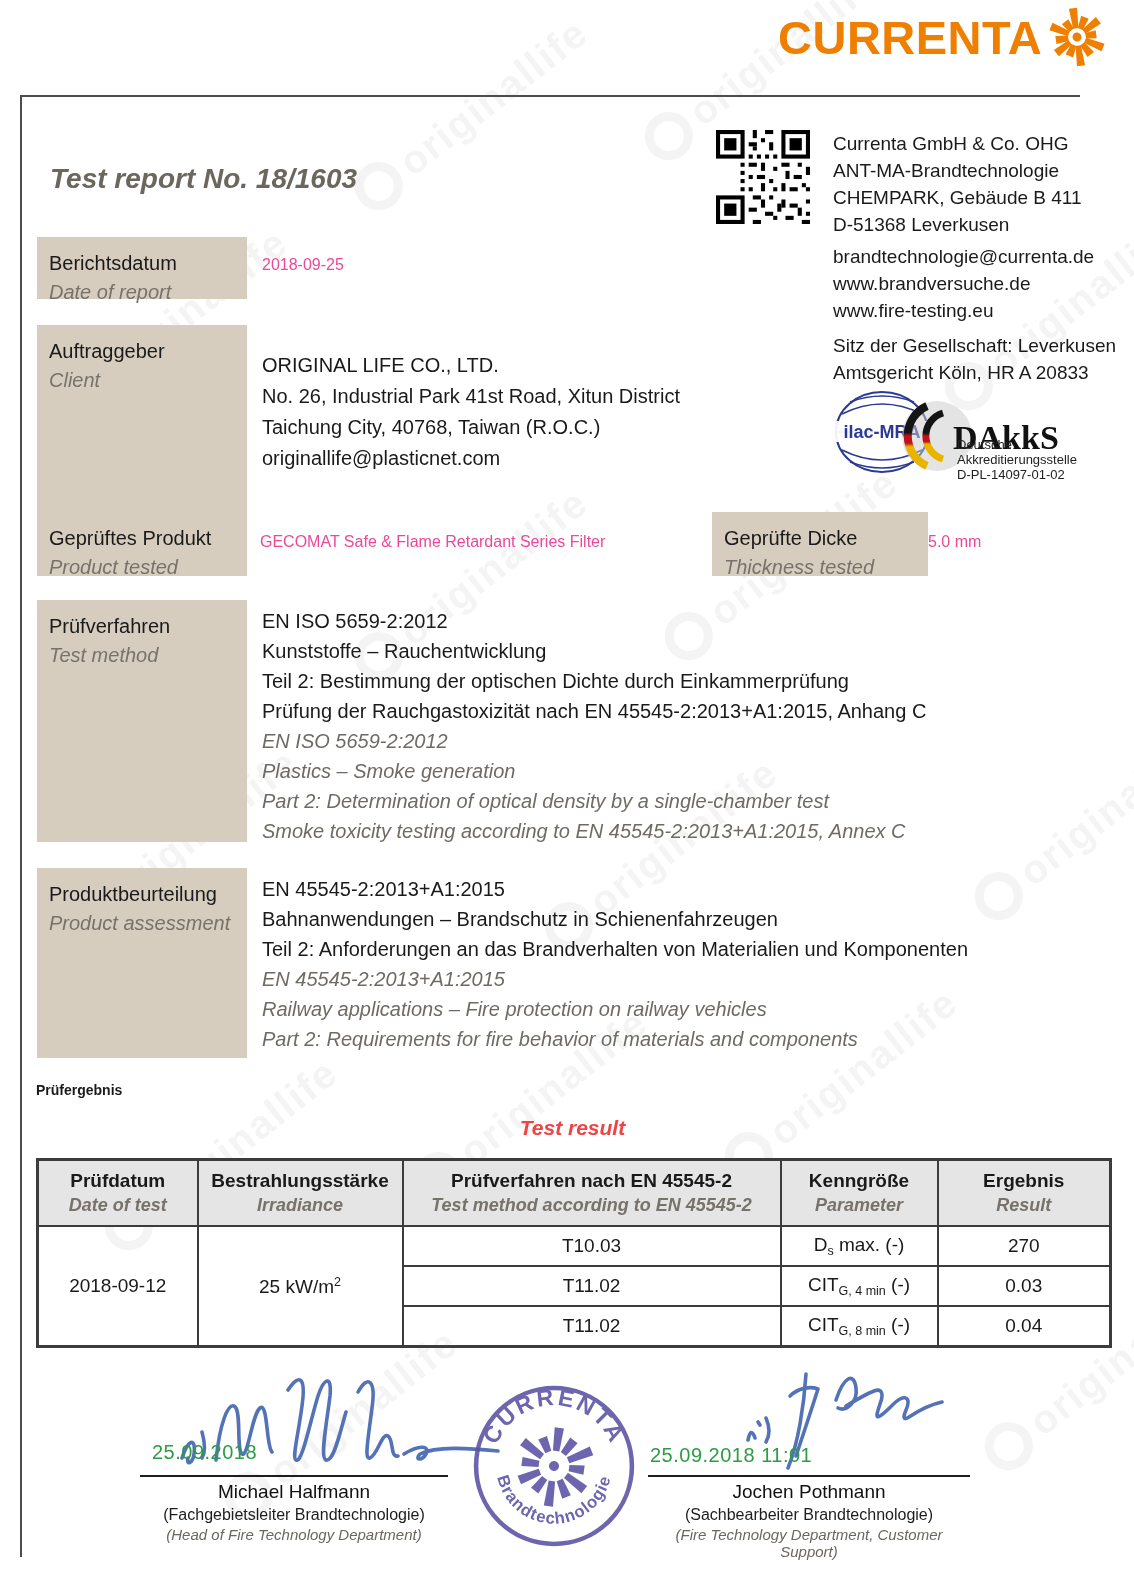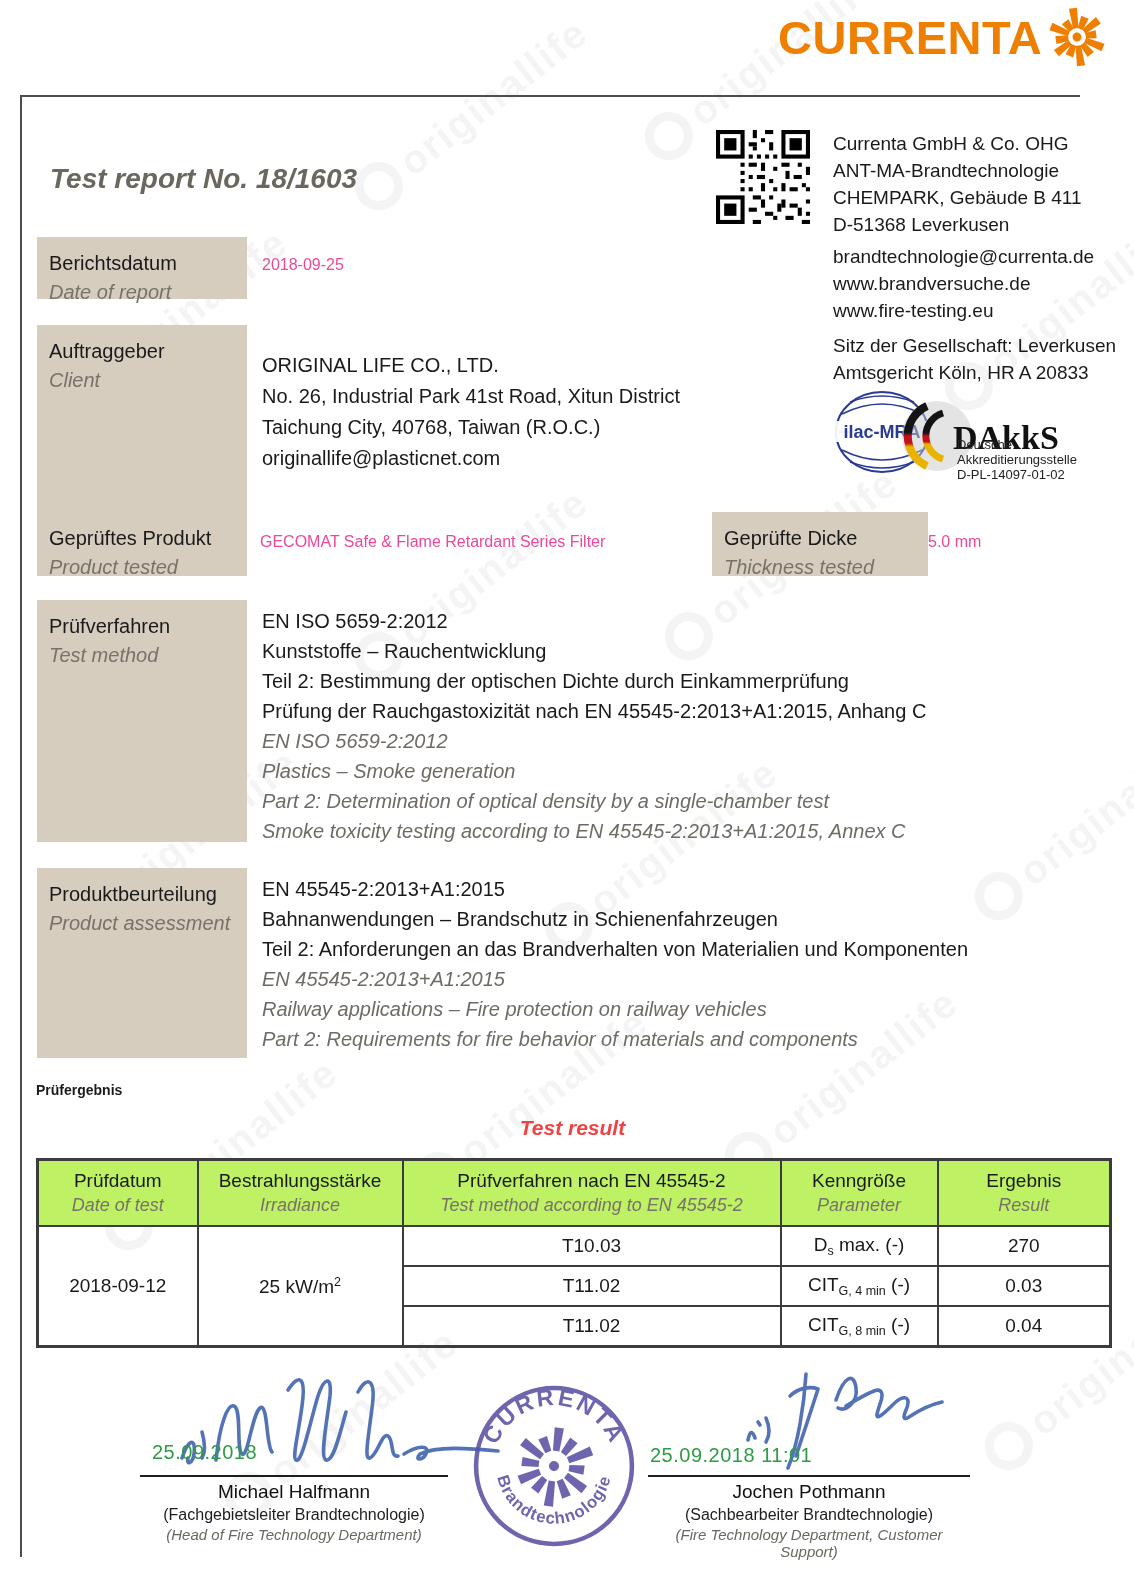--- a/index.html
+++ b/index.html
@@ -31,21 +31,21 @@
   .vlines{position:absolute;left:262px;font-size:20px;}
   .vlines div{line-height:31px;}
   .vlines .gray{font-style:italic;color:#6f6b64;}
   .vlines.lh30 div{line-height:30px;}
   
   .result-head-de{position:absolute;left:36px;top:1082px;width:1073px;text-align:left;font-size:14px;font-weight:bold;}
   .result-head-en{position:absolute;left:36px;top:1116px;width:1073px;text-align:center;font-size:21px;font-weight:bold;font-style:italic;color:#ef4444;}
   
   .result-table{position:absolute;left:36px;top:1158px;width:1073px;border-collapse:collapse;table-layout:fixed;
                 text-align:center;border:3px solid #3c3c3c;}
-  .result-table th{background:#bef264;border:2px solid #3c3c3c;height:64px;font-weight:normal;padding:0 4px;}
+  .result-table th{background:#e5e5e5;border:2px solid #3c3c3c;height:64px;font-weight:bold;padding:0 4px;}
   .result-table .th-de{font-size:19px;color:#1a1a1a;}
   .result-table .th-en{font-size:18px;font-style:italic;color:#77726a;margin-top:3px;}
   .result-table td{border:2px solid #3c3c3c;border-top-width:1.5px;height:38px;font-size:19px;padding:0 4px;}
   .sub{font-size:12.5px;vertical-align:-4px;}
   .sup{font-size:12.5px;vertical-align:7px;}
   
   .sig-date{position:absolute;font-size:20px;color:#2e9b45;letter-spacing:.5px;z-index:3;}
   .sig-line{position:absolute;border-top:2px solid #1d1d1d;}
   .sig-block{position:absolute;text-align:center;}
   .sig-name{font-size:19px;color:#111;}

